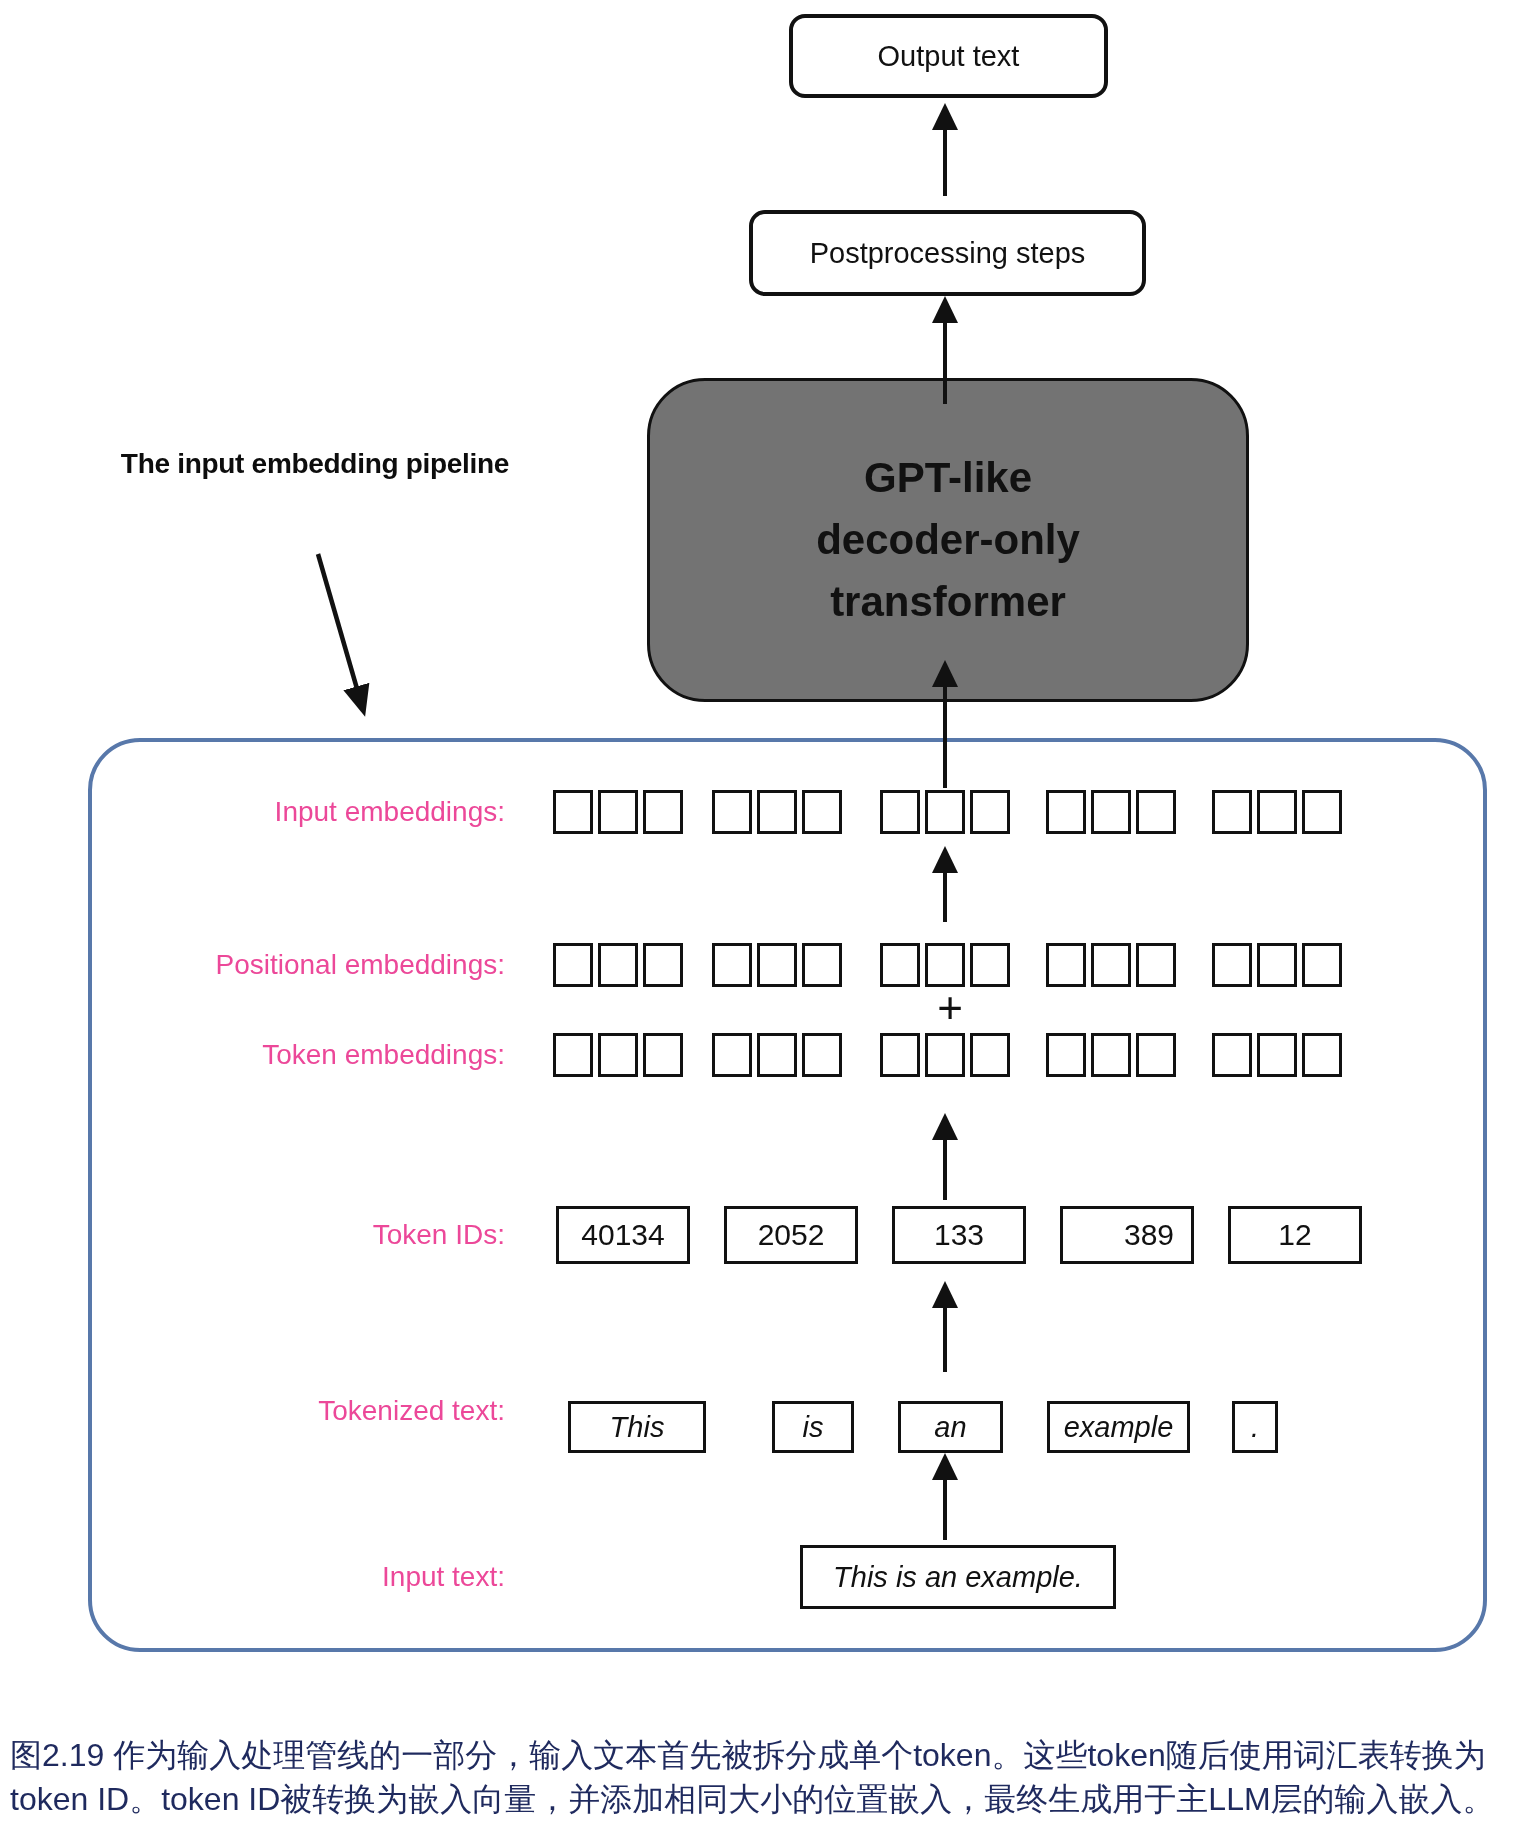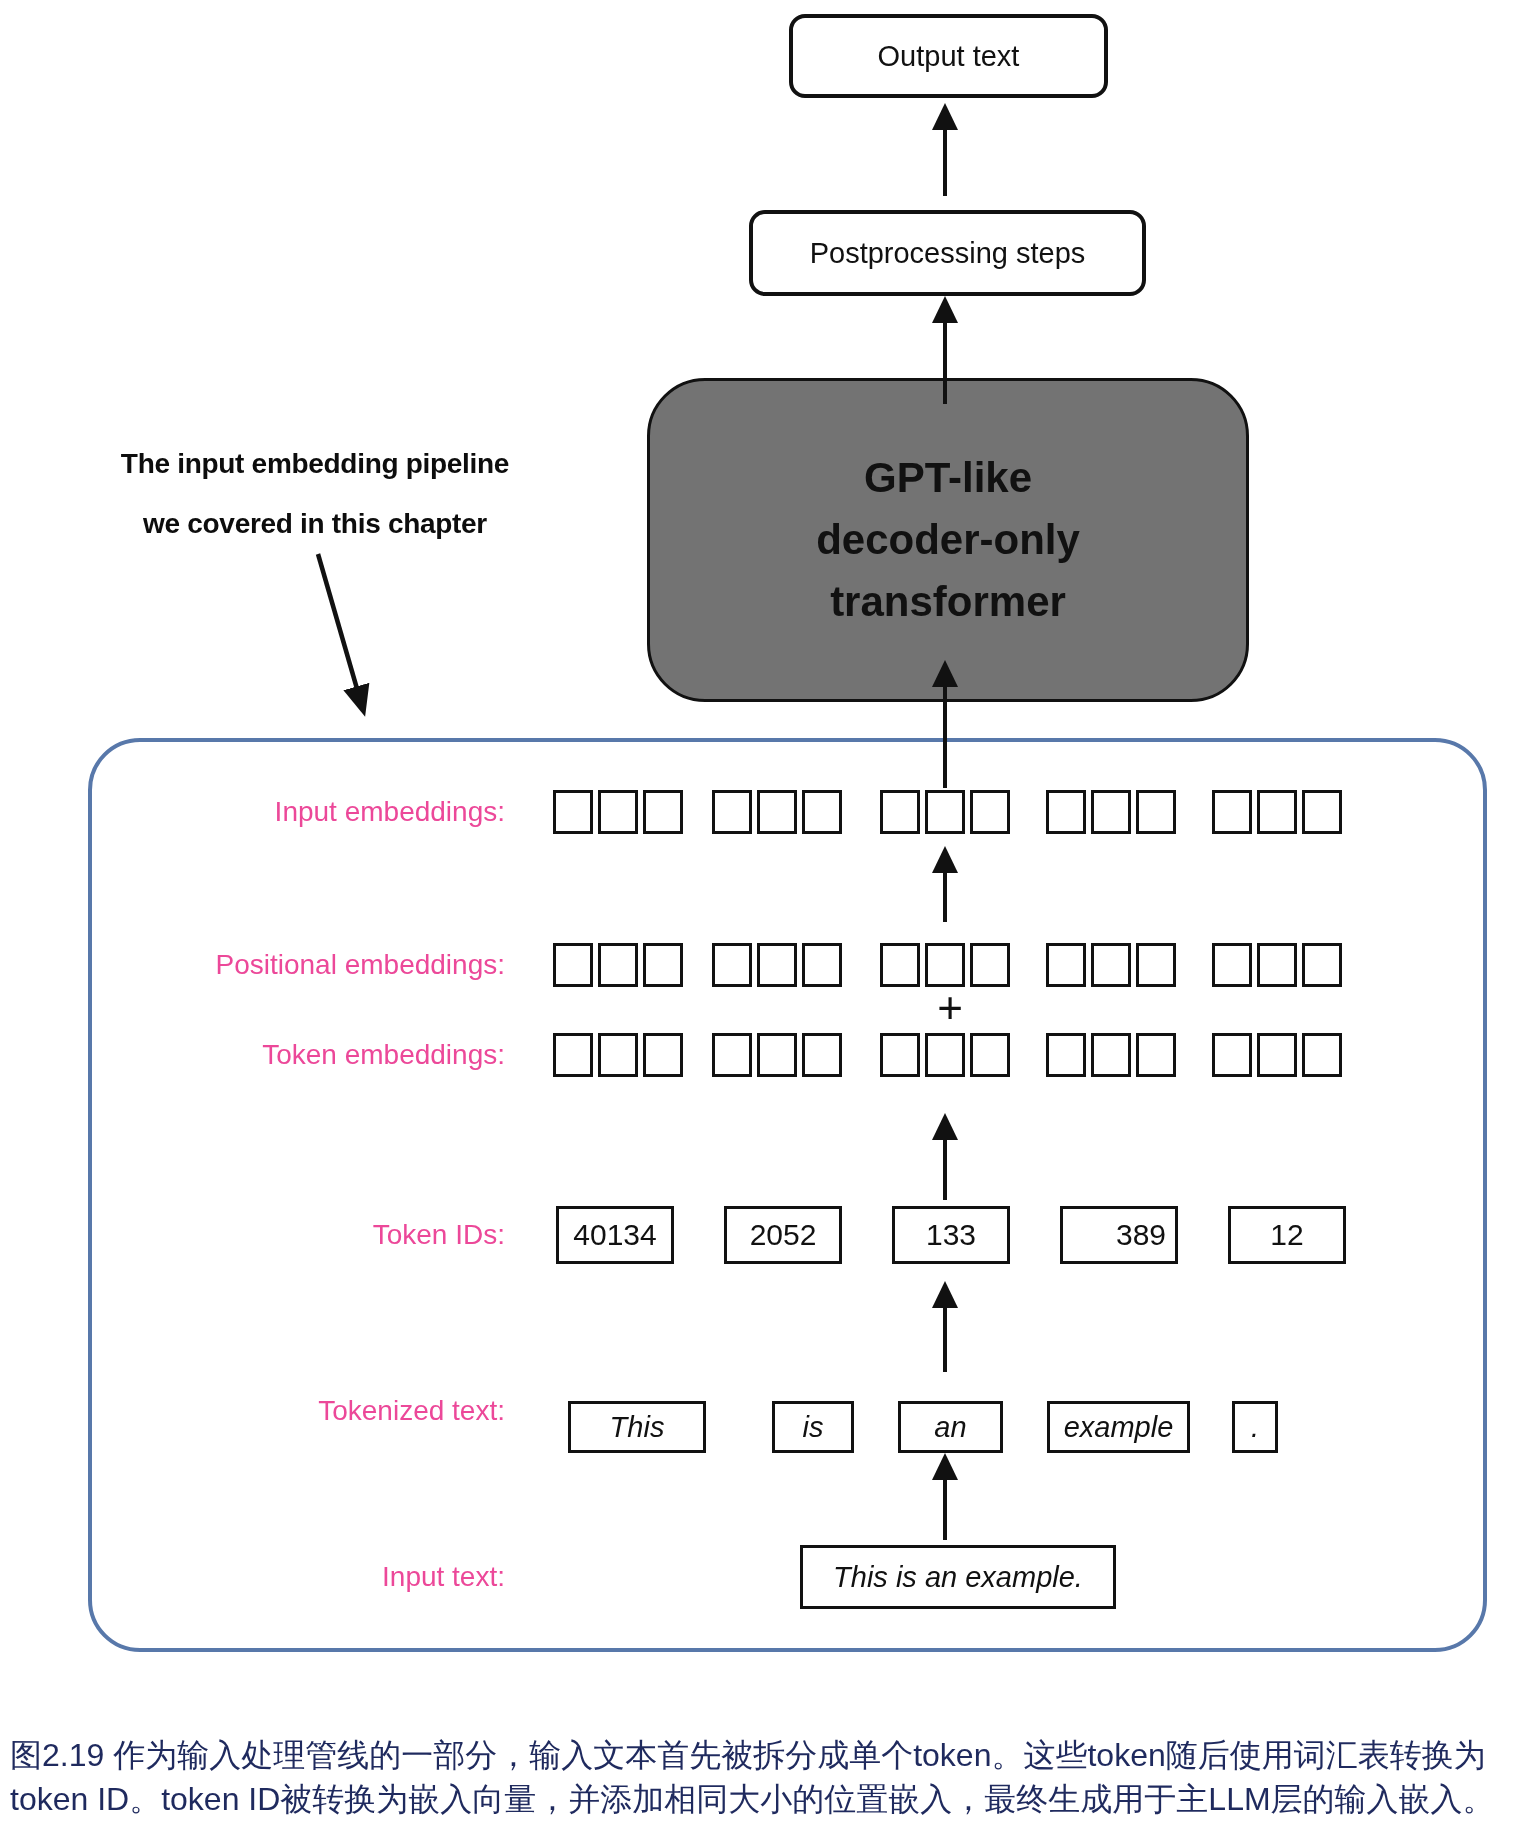--- a/index.html
+++ b/index.html
@@ -51,21 +51,21 @@
   .sq-group:nth-child(5){left:1212px;}
   .sq{width:40px;height:44px;border:3px solid #111;box-sizing:border-box;background:#fff;}
   
   #plus-sign{
     position:absolute;left:910px;top:985px;width:80px;height:46px;line-height:46px;
     text-align:center;font-size:44px;font-weight:400;color:#111;
   }
   
   #token-ids-row{position:absolute;left:0;top:1206px;width:1514px;height:58px;}
   .tid-box{
-    position:absolute;top:0;width:118px;height:58px;border:3.5px solid #111;box-sizing:border-box;
+    position:absolute;top:0;width:134px;height:58px;border:3.5px solid #111;box-sizing:border-box;
     display:flex;align-items:center;justify-content:center;font-size:30px;background:#fff;
   }
   .tid-box:nth-child(1){left:556px;} .tid-box:nth-child(2){left:724px;}
   .tid-box:nth-child(3){left:892px;} .tid-box:nth-child(4){left:1060px;padding-left:44px;}
   .tid-box:nth-child(5){left:1228px;}
   
   #tokenized-row{position:absolute;left:0;top:1385px;width:1514px;height:52px;}
   .tok-box{
     position:absolute;top:16px;height:52px;border:3px solid #111;box-sizing:border-box;
     display:flex;align-items:center;justify-content:center;
@@ -135,21 +135,20 @@
   </div>
 
   <div id="gpt-box">
     <span>GPT-like</span>
     <span>decoder-only</span>
     <span>transformer</span>
   </div>
 
   <div id="annotation">
     <div>The input embedding pipeline</div>
-    <div>we covered in this chapter</div>
   </div>
 
   <svg id="annotation-arrow" width="110" height="200" viewBox="0 0 110 200">
     <defs>
       <marker id="ah" markerWidth="8" markerHeight="8" refX="4.5" refY="3" orient="auto">
         <path d="M0,0 L7,3 L0,6 z" fill="#111"></path>
       </marker>
     </defs>
     <line x1="28" y1="6" x2="72" y2="158" stroke="#111" stroke-width="4.5" marker-end="url(#ah)"></line>
   </svg>

